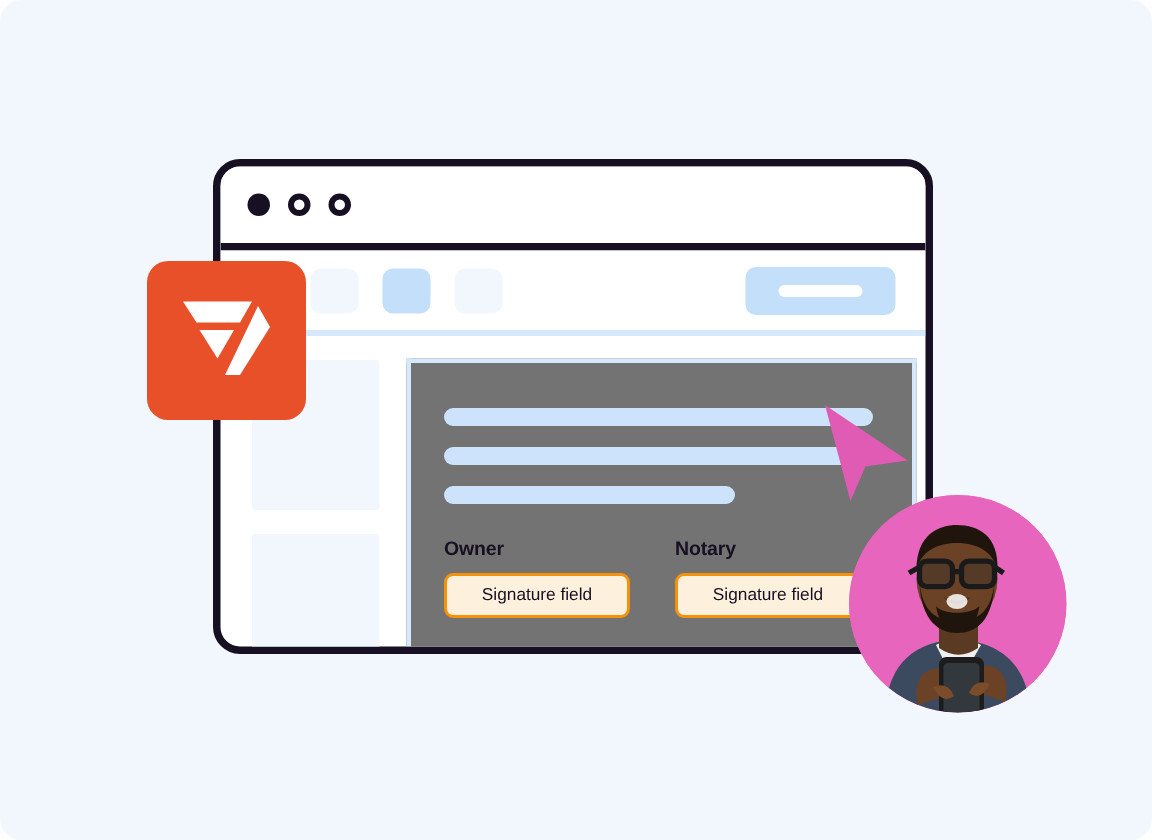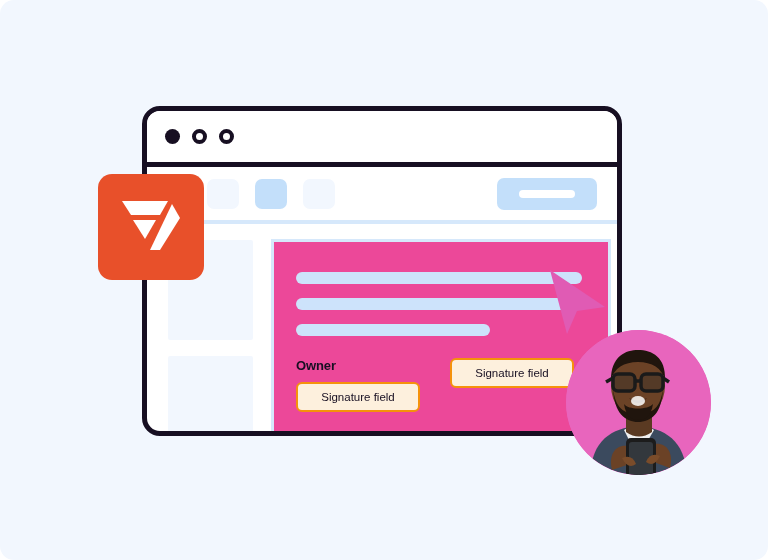--- a/index.html
+++ b/index.html
@@ -132,21 +132,21 @@
     background: #f2f7fe;
     border-radius: 2px;
   }
   #side-block-1 { height: 100px; margin-bottom: 16px; }
   #side-block-2 { height: 92px; }
 
   
   #document-panel {
     flex: 1 1 auto;
     margin: 15px 6px 0 0;
-    background: #ec4899;
+    background: #737373;
     border: 3px solid #d6e8fb;
     border-bottom: none;
     padding: 30px 26px 17px 22px;
   }
 
   .doc-line {
     height: 12px;
     border-radius: 6px;
     background: #cde3fb;
     margin-bottom: 14px;
@@ -254,20 +254,21 @@
         <div class="doc-line w-short"></div>
 
         <div id="signature-row">
 
           <div class="sig-col">
             <div class="sig-label">Owner</div>
             <div class="sig-field">Signature field</div>
           </div>
 
           <div class="sig-col">
+            <div class="sig-label">Notary</div>
             <div class="sig-field">Signature field</div>
           </div>
 
         </div>
       </div>
     </div>
   </div>
 
   <div id="app-logo-tile">
     <svg width="62" height="58" viewBox="0 0 62 58">

